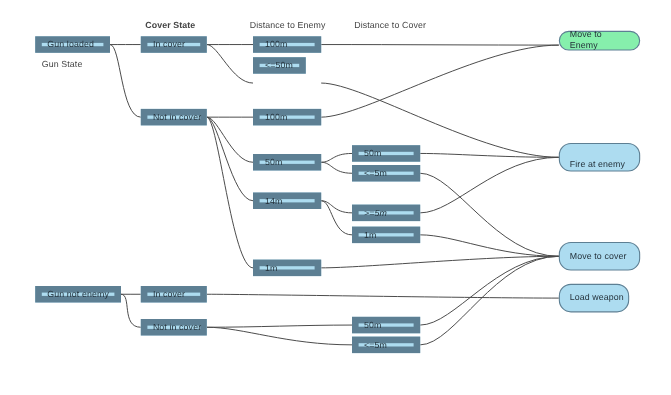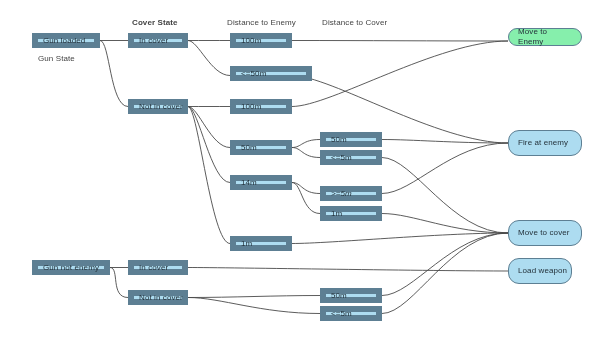--- a/index.html
+++ b/index.html
@@ -120,21 +120,21 @@
       </div>
       <div class="node" style="left: 128px; top: 260px; width: 60px; height: 15px; background: rgb(173, 220, 240); border-color: rgb(93, 127, 147);">
         <span class="node-label">In cover</span>
       </div>
       <div class="node" style="left: 128px; top: 290px; width: 60px; height: 15px; background: rgb(173, 220, 240); border-color: rgb(93, 127, 147);">
         <span class="node-label">Not in cover</span>
       </div>
       <div class="node" style="left: 230px; top: 33px; width: 62px; height: 15px; background: rgb(173, 220, 240); border-color: rgb(93, 127, 147);">
         <span class="node-label">100m</span>
       </div>
-      <div class="node" style="left: 230px; top: 66px; width: 82px; height: 15px; background: rgb(173, 220, 240); border-color: rgb(93, 127, 147);">
+      <div class="node" style="left: 230px; top: 52px; width: 48px; height: 15px; background: rgb(173, 220, 240); border-color: rgb(93, 127, 147);">
         <span class="node-label">&lt;=50m</span>
       </div>
       <div class="node" style="left: 230px; top: 99px; width: 62px; height: 15px; background: rgb(173, 220, 240); border-color: rgb(93, 127, 147);">
         <span class="node-label">100m</span>
       </div>
       <div class="node" style="left: 230px; top: 140px; width: 62px; height: 15px; background: rgb(173, 220, 240); border-color: rgb(93, 127, 147);">
         <span class="node-label">50m</span>
       </div>
       <div class="node" style="left: 230px; top: 175px; width: 62px; height: 15px; background: rgb(173, 220, 240); border-color: rgb(93, 127, 147);">
         <span class="node-label">14m</span>
@@ -156,21 +156,21 @@
       </div>
       <div class="node" style="left: 320px; top: 288px; width: 62px; height: 15px; background: rgb(173, 220, 240); border-color: rgb(93, 127, 147);">
         <span class="node-label">50m</span>
       </div>
       <div class="node" style="left: 320px; top: 306px; width: 62px; height: 15px; background: rgb(173, 220, 240); border-color: rgb(93, 127, 147);">
         <span class="node-label">&lt;=5m</span>
       </div>
       <div class="node terminal two-line" style="left: 508px; top: 28px; width: 74px; height: 18px; background: #86efac; border-color: rgb(93, 127, 147);">
         <span class="node-label">Move to<br>Enemy</span>
       </div>
-      <div class="node terminal" style="left: 508px; top: 130px; width: 74px; height: 26px; background: rgb(173, 220, 240); border-color: rgb(93, 127, 147);">
+      <div class="node terminal" style="left: 508px; top: 130px; width: 74px; height: 26px; background: rgb(173, 220, 240); border-color: rgb(93, 127, 147); align-items: flex-end;">
         <span class="node-label">Fire at enemy</span>
       </div>
       <div class="node terminal" style="left: 508px; top: 220px; width: 74px; height: 26px; background: rgb(173, 220, 240); border-color: rgb(93, 127, 147);">
         <span class="node-label">Move to cover</span>
       </div>
       <div class="node terminal" style="left: 508px; top: 258px; width: 64px; height: 26px; background: rgb(173, 220, 240); border-color: rgb(93, 127, 147);">
         <span class="node-label">Load weapon</span>
       </div>
     </div>
 </div>

